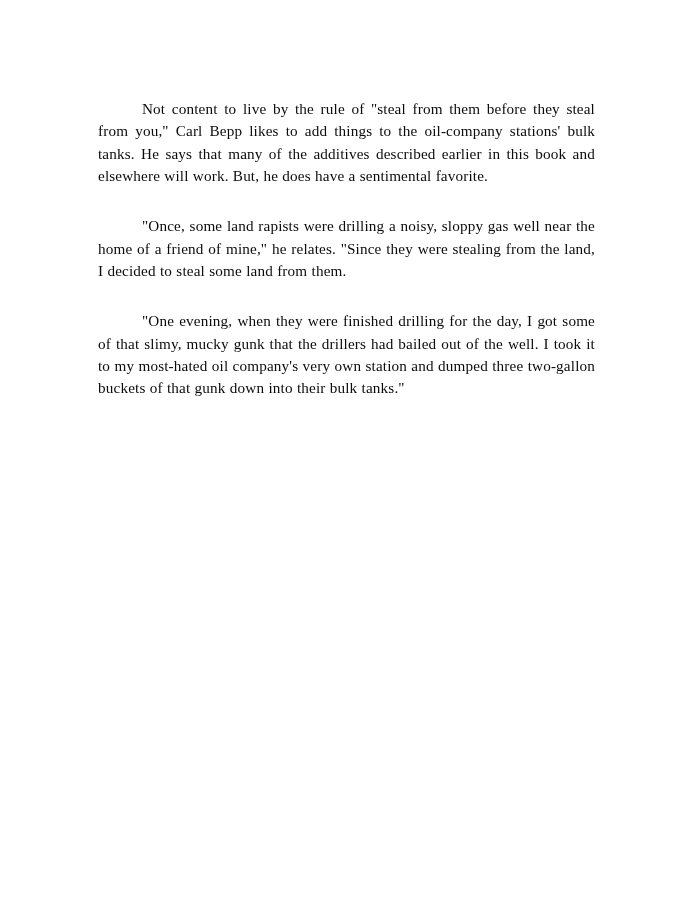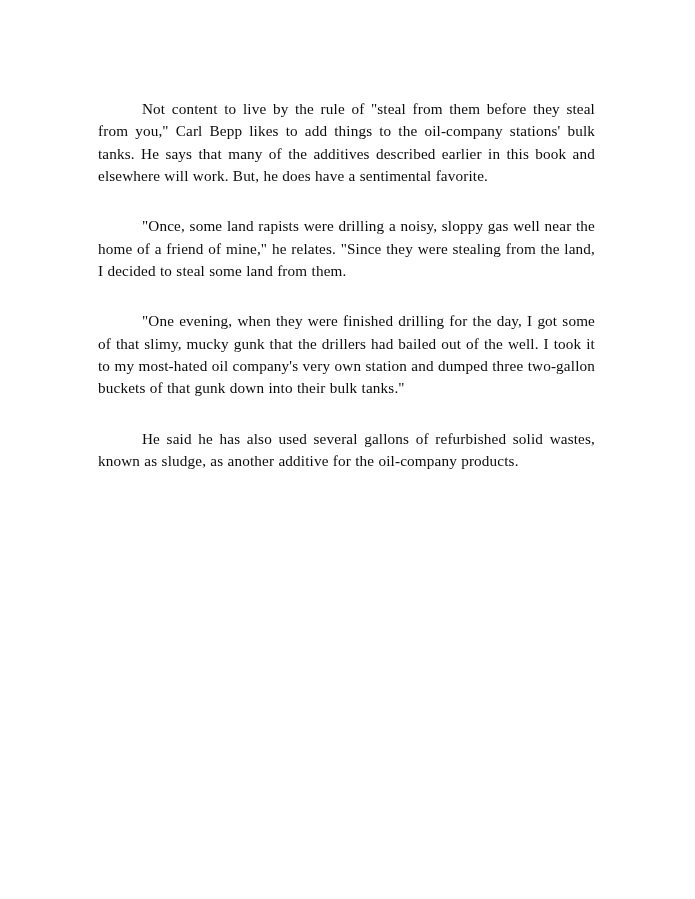--- a/index.html
+++ b/index.html
@@ -43,15 +43,14 @@
   }
 </style>
 </head>
 <body>
 
 <div class="page">
   <div class="text-column">
     <p class="para">Not content to live by the rule of "steal from them before they steal from you," Carl Bepp likes to add things to the oil-company stations' bulk tanks. He says that many of the additives described earlier in this book and elsewhere will work.  But, he does have a sentimental favorite.</p>
     <p class="para">"Once, some land rapists were drilling a noisy, sloppy gas well near the home of a friend of mine," he relates.  "Since they were stealing from the land, I decided to steal some land from them.</p>
     <p class="para">"One evening, when they were finished drilling for the day, I got some of that slimy, mucky gunk that the drillers had bailed out of the well.  I took it to my most-hated oil company's very own station and dumped three two-gallon buckets of that gunk down into their bulk tanks."</p>
-    <p class="para">He said he has also used several gallons of refurbished solid wastes, known as sludge, as another additive for the oil-company products.</p>
   </div>
 </div>
 
 </body></html>

